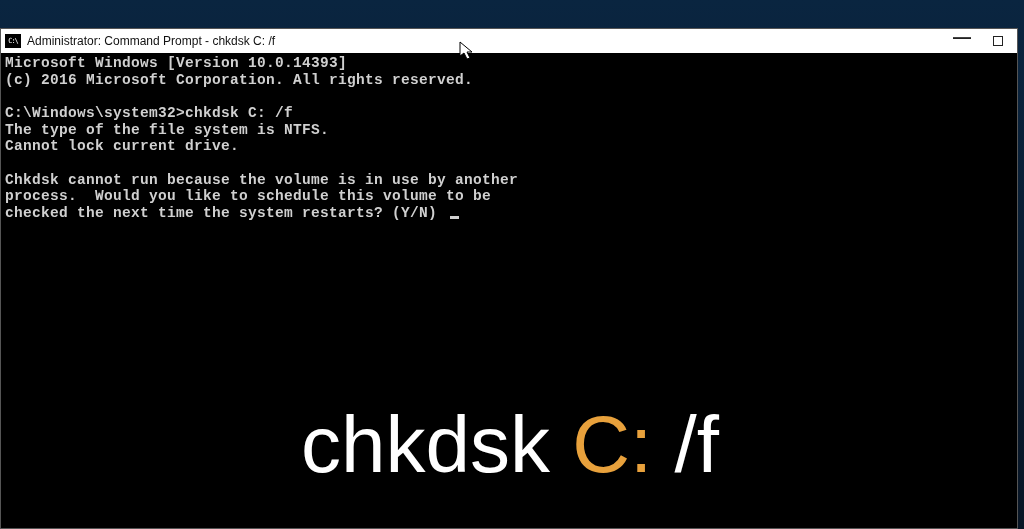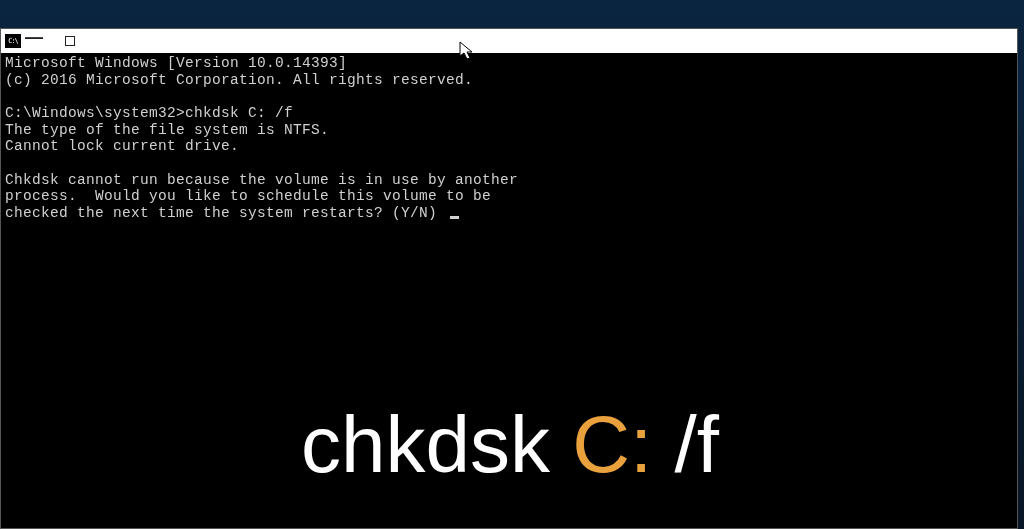--- a/index.html
+++ b/index.html
@@ -78,20 +78,21 @@
     .terminal {
       background: #000;
       color: #d0d0d0;
       font-family: "Consolas", "Courier New", monospace;
       font-size: 14.5px;
       line-height: 1.15;
       padding: 2px 4px;
       height: calc(100% - 24px);
       white-space: pre;
       letter-spacing: 0.3px;
+      font-weight: bold;
     }
     .term-cursor {
       display: inline-block;
       width: 9px;
       height: 3px;
       background: #d0d0d0;
       vertical-align: baseline;
       margin-left: 4px;
       position: relative;
       top: 2px;
@@ -108,20 +109,21 @@
       color: #fff;
     }
     .overlay-text .part-c { color: #e8a13c; }
   </style>
 </head>
 <body>
 
 <div class="window">
   <div class="titlebar">
     <span class="titlebar-icon">C:\</span>
+    <span class="titlebar-title">Administrator: Command Prompt - chkdsk C: /f</span>
     <div class="window-controls">
       <div class="win-btn win-min">—</div>
       <div class="win-btn">
           <div class="win-max"></div>
         </div>
     </div>
     <div class="cursor-pointer">
       <svg viewBox="0 0 16 20" width="16" height="20">
         <path d="M1 1 L1 15 L5 12 L8 18 L11 17 L8 11 L13 11 Z" fill="#fff" stroke="#000" stroke-width="1"></path>
       </svg>

